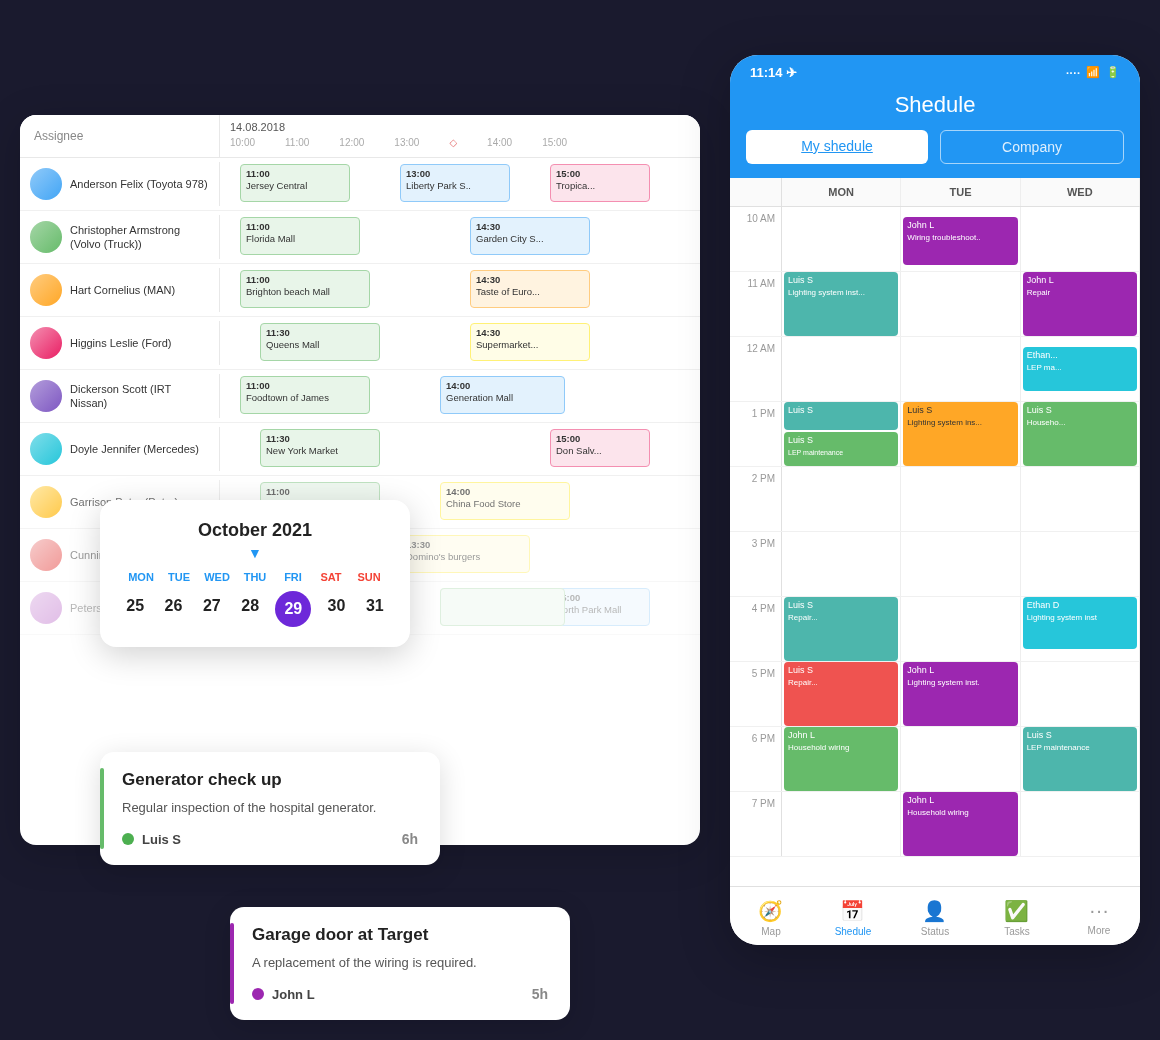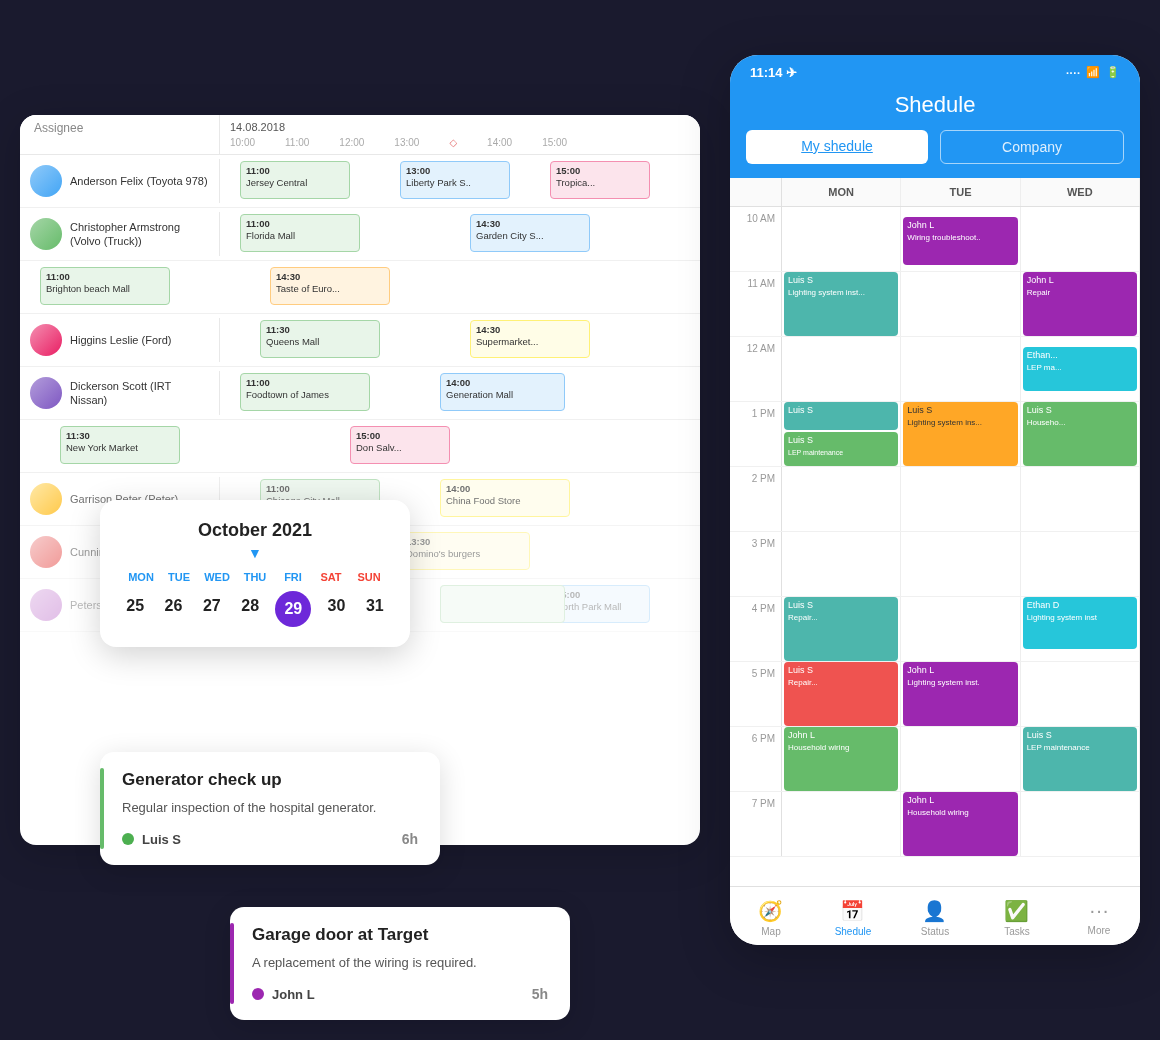--- a/index.html
+++ b/index.html
@@ -24,21 +24,21 @@
       box-shadow: 0 8px 40px rgba(0,0,0,0.18);
       overflow: hidden;
     }
     .dc-header {
       display: flex;
       border-bottom: 1px solid #e8e8e8;
       background: #fff;
     }
     .dc-header-assignee {
       width: 200px;
-      padding: 6px 14px;
+      padding: 14px 14px;
       font-size: 12px;
       color: #888;
       border-right: 1px solid #e8e8e8;
       flex-shrink: 0;
     }
     .dc-header-dates {
       flex: 1;
       padding: 6px 10px;
       font-size: 11px;
       color: #888;
@@ -402,20 +402,24 @@
         <div class="dc-avatar" style="background: linear-gradient(135deg,#a5d6a7,#66bb6a);"></div>
         <span class="dc-name">Christopher Armstrong (Volvo (Truck))</span>
       </div>
       <div class="dc-events-cell">
         <div class="dc-event green" style="left:20px;width:120px;"><strong>11:00</strong><br>Florida Mall</div>
         <div class="dc-event blue" style="left:250px;width:120px;"><strong>14:30</strong><br>Garden City S...</div>
       </div>
     </div>
 
     <div class="dc-row">
+      <div class="dc-assignee-cell">
+        <div class="dc-avatar" style="background: linear-gradient(135deg,#ffcc80,#ffa726);"></div>
+        <span class="dc-name">Hart Cornelius (MAN)</span>
+      </div>
       <div class="dc-events-cell">
         <div class="dc-event green" style="left:20px;width:130px;"><strong>11:00</strong><br>Brighton beach Mall</div>
         <div class="dc-event orange" style="left:250px;width:120px;"><strong>14:30</strong><br>Taste of Euro...</div>
       </div>
     </div>
 
     <div class="dc-row">
       <div class="dc-assignee-cell">
         <div class="dc-avatar" style="background: linear-gradient(135deg,#f48fb1,#e91e63);"></div>
         <span class="dc-name">Higgins Leslie (Ford)</span>
@@ -431,20 +435,24 @@
         <div class="dc-avatar" style="background: linear-gradient(135deg,#b39ddb,#7e57c2);"></div>
         <span class="dc-name">Dickerson Scott (IRT Nissan)</span>
       </div>
       <div class="dc-events-cell">
         <div class="dc-event green" style="left:20px;width:130px;"><strong>11:00</strong><br>Foodtown of James</div>
         <div class="dc-event blue" style="left:220px;width:125px;"><strong>14:00</strong><br>Generation Mall</div>
       </div>
     </div>
 
     <div class="dc-row">
+      <div class="dc-assignee-cell">
+        <div class="dc-avatar" style="background: linear-gradient(135deg,#80deea,#26c6da);"></div>
+        <span class="dc-name">Doyle Jennifer (Mercedes)</span>
+      </div>
       <div class="dc-events-cell">
         <div class="dc-event green" style="left:40px;width:120px;"><strong>11:30</strong><br>New York Market</div>
         <div class="dc-event pink" style="left:330px;width:100px;"><strong>15:00</strong><br>Don Salv...</div>
       </div>
     </div>
 
     <div class="dc-row" style="opacity:0.7;">
       <div class="dc-assignee-cell">
         <div class="dc-avatar" style="background: linear-gradient(135deg,#ffe082,#ffb300);"></div>
         <span class="dc-name">Garrison Peter (Peter)</span>

